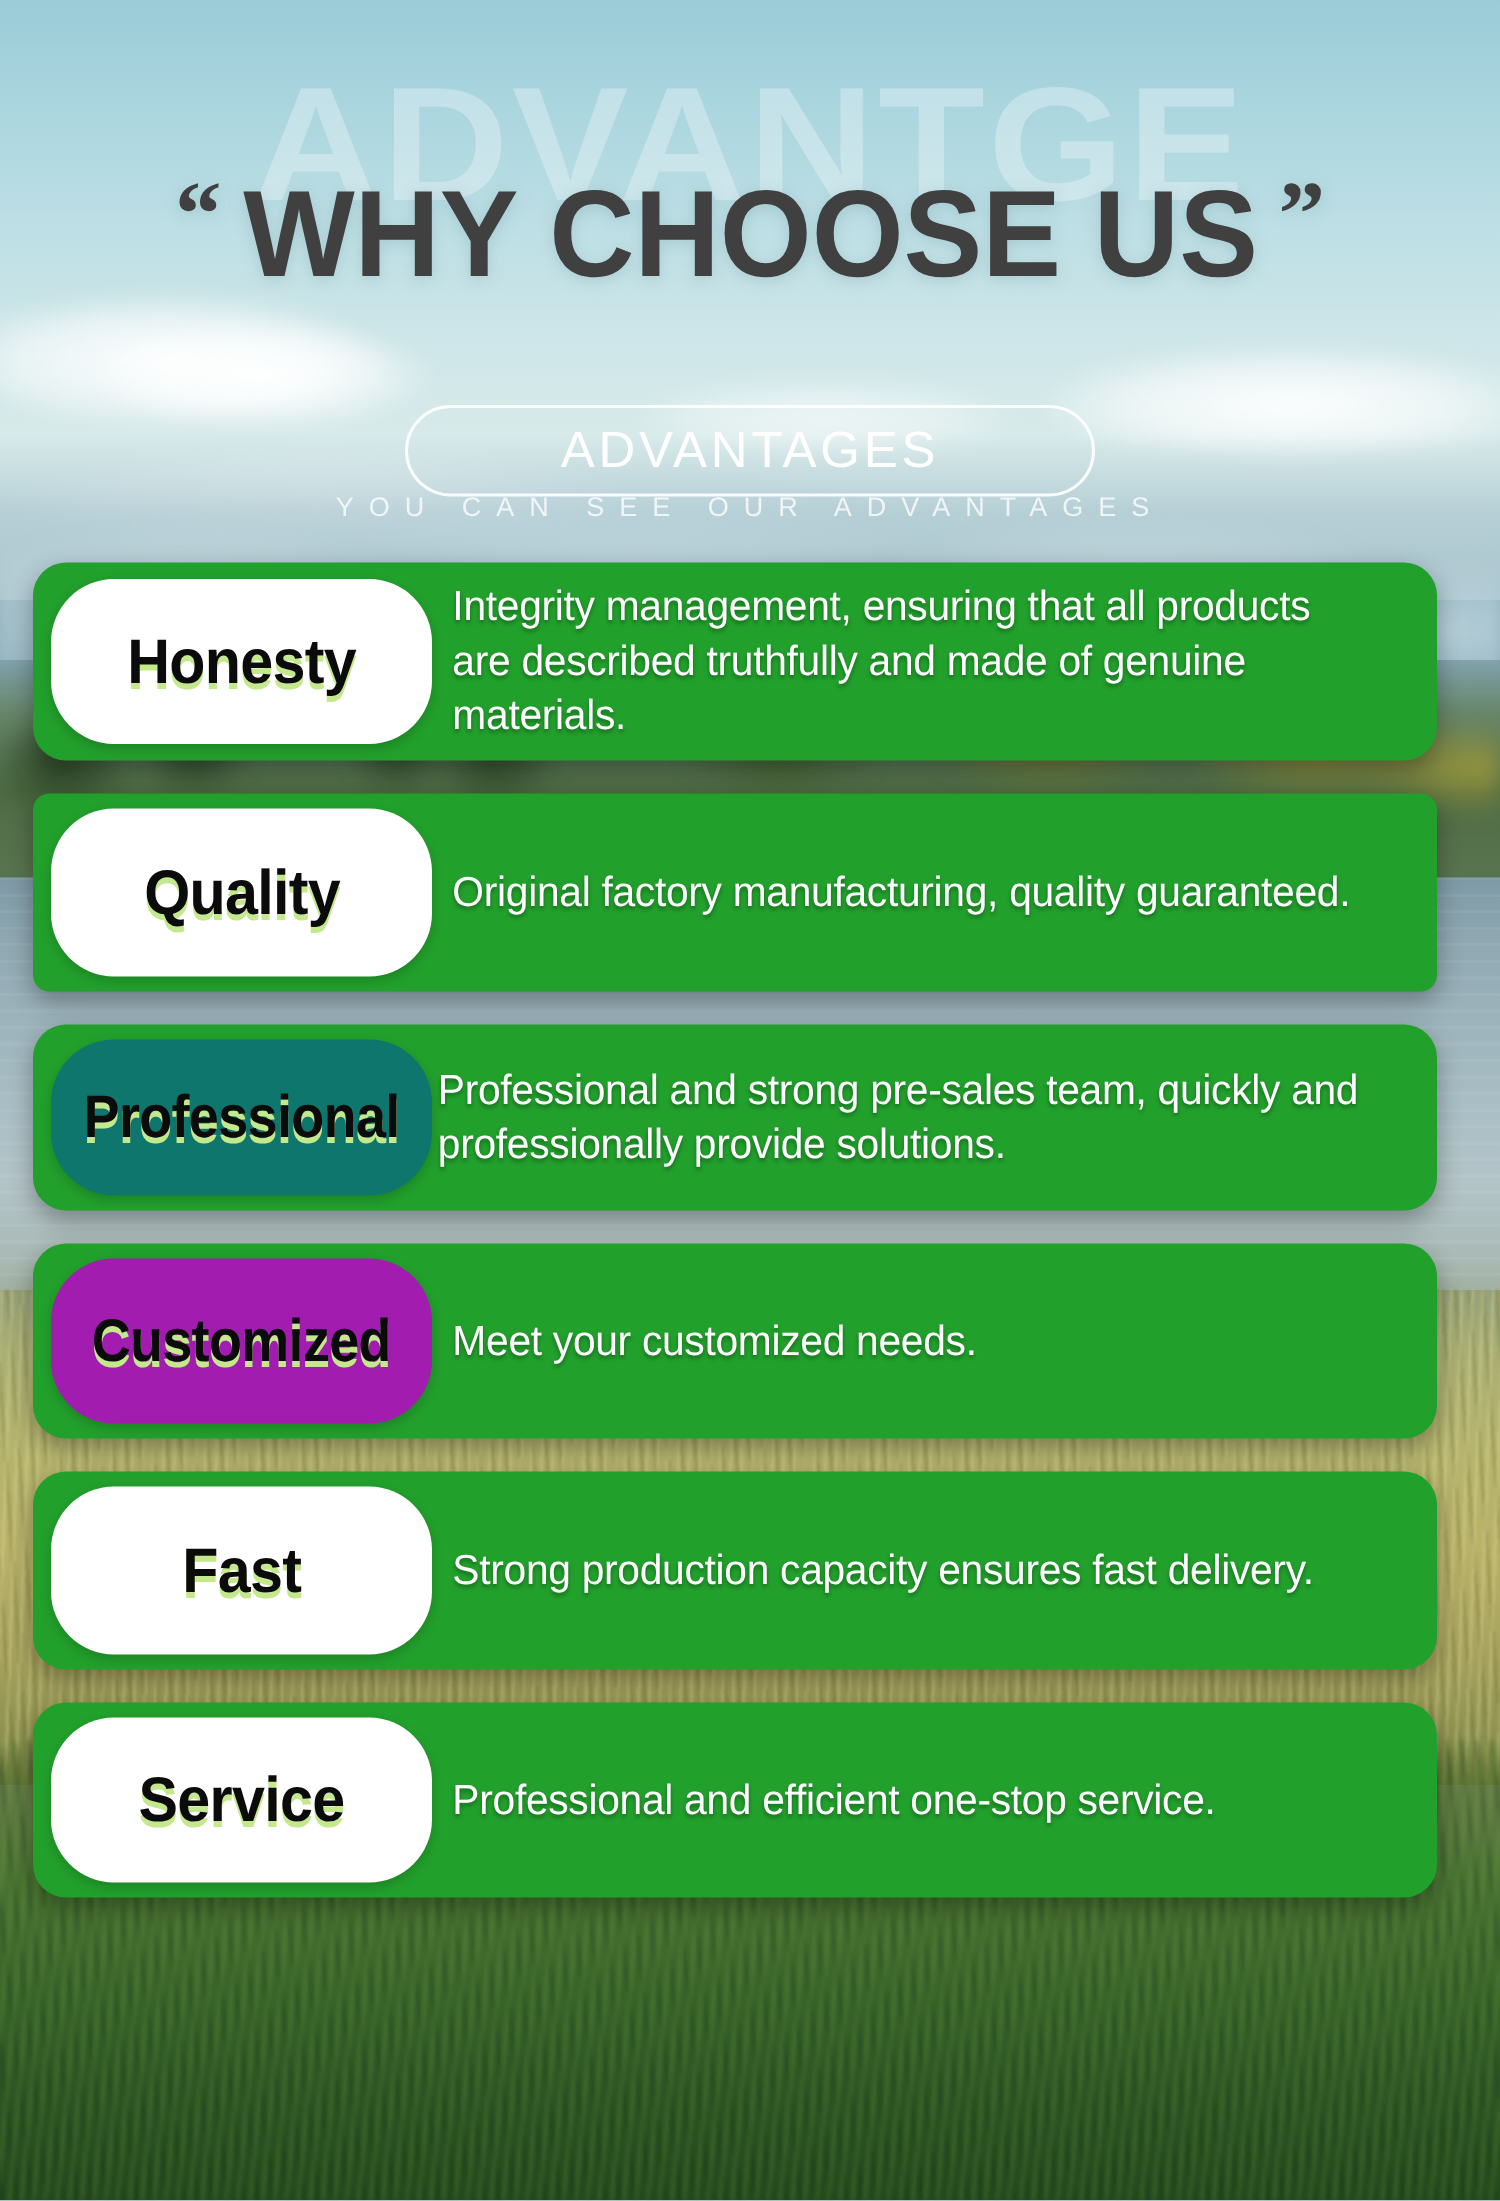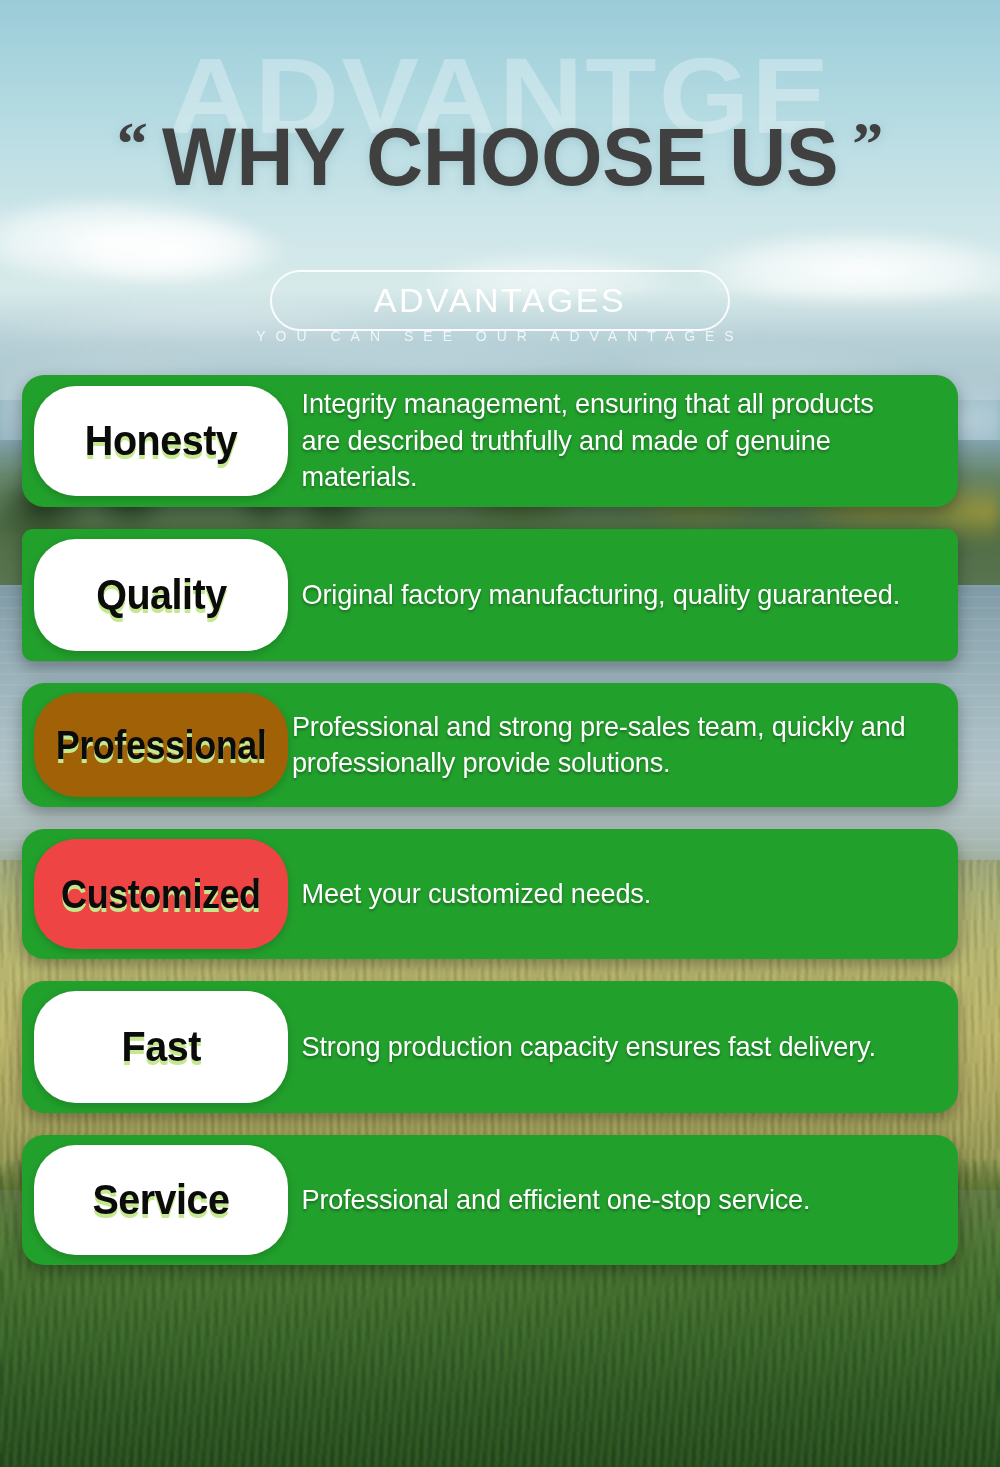--- a/index.html
+++ b/index.html
@@ -209,21 +209,21 @@
     font-size: 34px;
     letter-spacing: 2.5px;
     font-weight: 400;
     margin-top: 44px;
   }
 
   .kicker {
     position: absolute;
     top: 328px; left: 0; right: 0;
     color: rgba(255,255,255,.78);
-    font-size: 14px;
+    font-size: 18px;
     letter-spacing: 10px;
     font-weight: 400;
   }
 
   
   .cards {
     position: relative;
     width: 1000px;
     padding: 0 22px;
   }
@@ -341,28 +341,28 @@
     </div>
 
     <div class="card r2" style="background: rgb(34, 160, 44); border-radius: 11px;">
       <div class="pill" style="background: rgb(255, 255, 255);">
         <span class="pill-label" style="color: rgb(11, 11, 11); text-shadow: rgb(196, 232, 140) 0px 4px 0px;">Quality</span>
       </div>
       <div class="desc" style="color: rgb(255, 255, 255);">Original factory manufacturing, quality guaranteed.</div>
     </div>
 
     <div class="card r3" style="background: rgb(34, 160, 44);">
-      <div class="pill" style="background: #a16207;">
+      <div class="pill" style="background: #0f766e;">
         <span class="pill-label long" style="color: rgb(11, 11, 11); text-shadow: rgb(196, 232, 140) 0px 4px 0px;">Professional</span>
       </div>
       <div class="desc" style="color: rgb(255, 255, 255);">Professional and strong pre-sales team, quickly and professionally provide solutions.</div>
     </div>
 
     <div class="card r4" style="background: rgb(34, 160, 44);">
-      <div class="pill" style="background: #ef4444;">
+      <div class="pill" style="background: #a21caf;">
         <span class="pill-label long" style="color: rgb(11, 11, 11); text-shadow: rgb(196, 232, 140) 0px 4px 0px;">Customized</span>
       </div>
       <div class="desc" style="color: rgb(255, 255, 255);">Meet your customized needs.</div>
     </div>
 
     <div class="card r5" style="background: rgb(34, 160, 44);">
       <div class="pill" style="background: rgb(255, 255, 255);">
         <span class="pill-label" style="color: rgb(11, 11, 11); text-shadow: rgb(196, 232, 140) 0px 4px 0px;">Fast</span>
       </div>
       <div class="desc" style="color: rgb(255, 255, 255);">Strong production capacity ensures fast delivery.</div>

